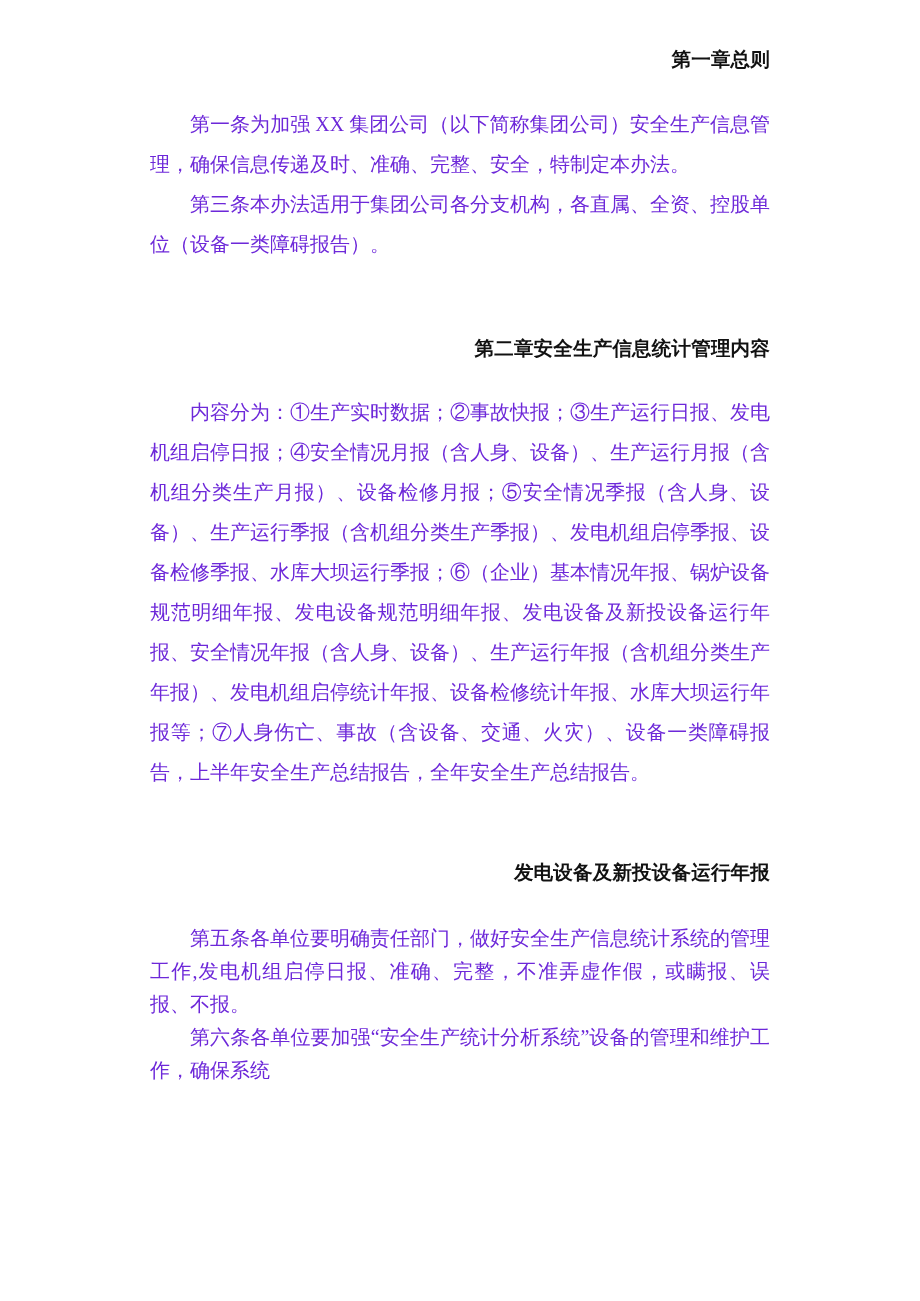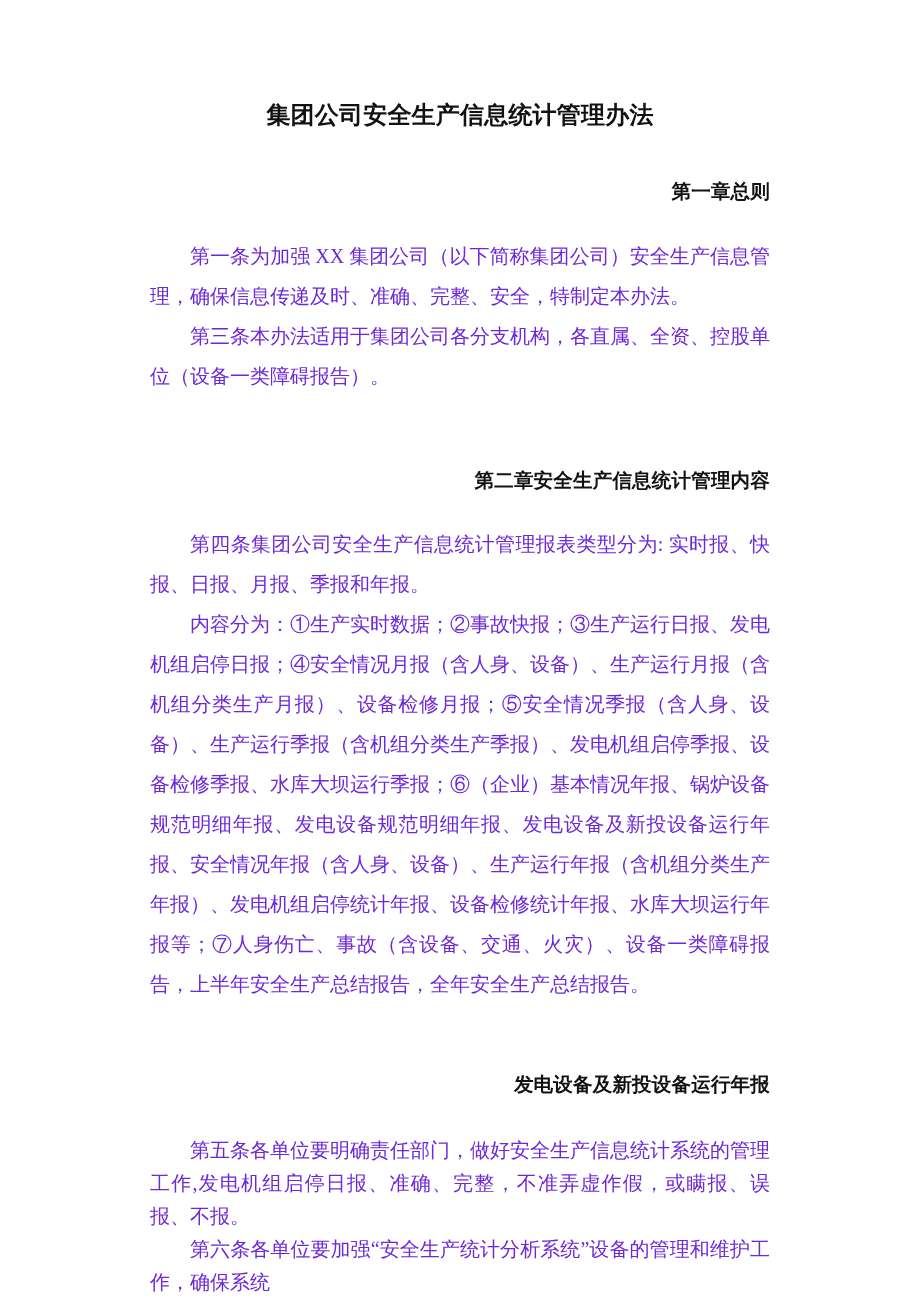--- a/index.html
+++ b/index.html
@@ -70,33 +70,31 @@
     text-align: justify;
     text-justify: inter-character;
   }
   p.para:last-child { margin-bottom: 0; }
 </style>
 </head>
 <body>
 
 <div class="page">
 
-  <h1 class="doc-title">集团公司安全生产信息统计管理办法</h1>
 
   <h2 class="chapter-heading h-ch1">第一章总则</h2>
 
   <div class="body-block block-loose blk-intro">
     <p class="para">第一条为加强 XX 集团公司（以下简称集团公司）安全生产信息管理，确保信息传递及时、准确、完整、安全，特制定本办法。</p>
     <p class="para">第三条本办法适用于集团公司各分支机构，各直属、全资、控股单位（设备一类障碍报告）。</p>
   </div>
 
   <h2 class="chapter-heading h-ch2">第二章安全生产信息统计管理内容</h2>
 
   <div class="body-block block-loose blk-content">
-    <p class="para">第四条集团公司安全生产信息统计管理报表类型分为: 实时报、快报、日报、月报、季报和年报。</p>
     <p class="para">内容分为：①生产实时数据；②事故快报；③生产运行日报、发电机组启停日报；④安全情况月报（含人身、设备）、生产运行月报（含机组分类生产月报）、设备检修月报；⑤安全情况季报（含人身、设备）、生产运行季报（含机组分类生产季报）、发电机组启停季报、设备检修季报、水库大坝运行季报；⑥（企业）基本情况年报、锅炉设备规范明细年报、发电设备规范明细年报、发电设备及新投设备运行年报、安全情况年报（含人身、设备）、生产运行年报（含机组分类生产年报）、发电机组启停统计年报、设备检修统计年报、水库大坝运行年报等；⑦人身伤亡、事故（含设备、交通、火灾）、设备一类障碍报告，上半年安全生产总结报告，全年安全生产总结报告。</p>
   </div>
 
   <h2 class="chapter-heading h-ch3">发电设备及新投设备运行年报</h2>
 
   <div class="body-block block-tight blk-method">
     <p class="para">第五条各单位要明确责任部门，做好安全生产信息统计系统的管理工作,发电机组启停日报、准确、完整，不准弄虚作假，或瞒报、误报、不报。</p>
     <p class="para">第六条各单位要加强“安全生产统计分析系统”设备的管理和维护工作，确保系统</p>
   </div>
 

